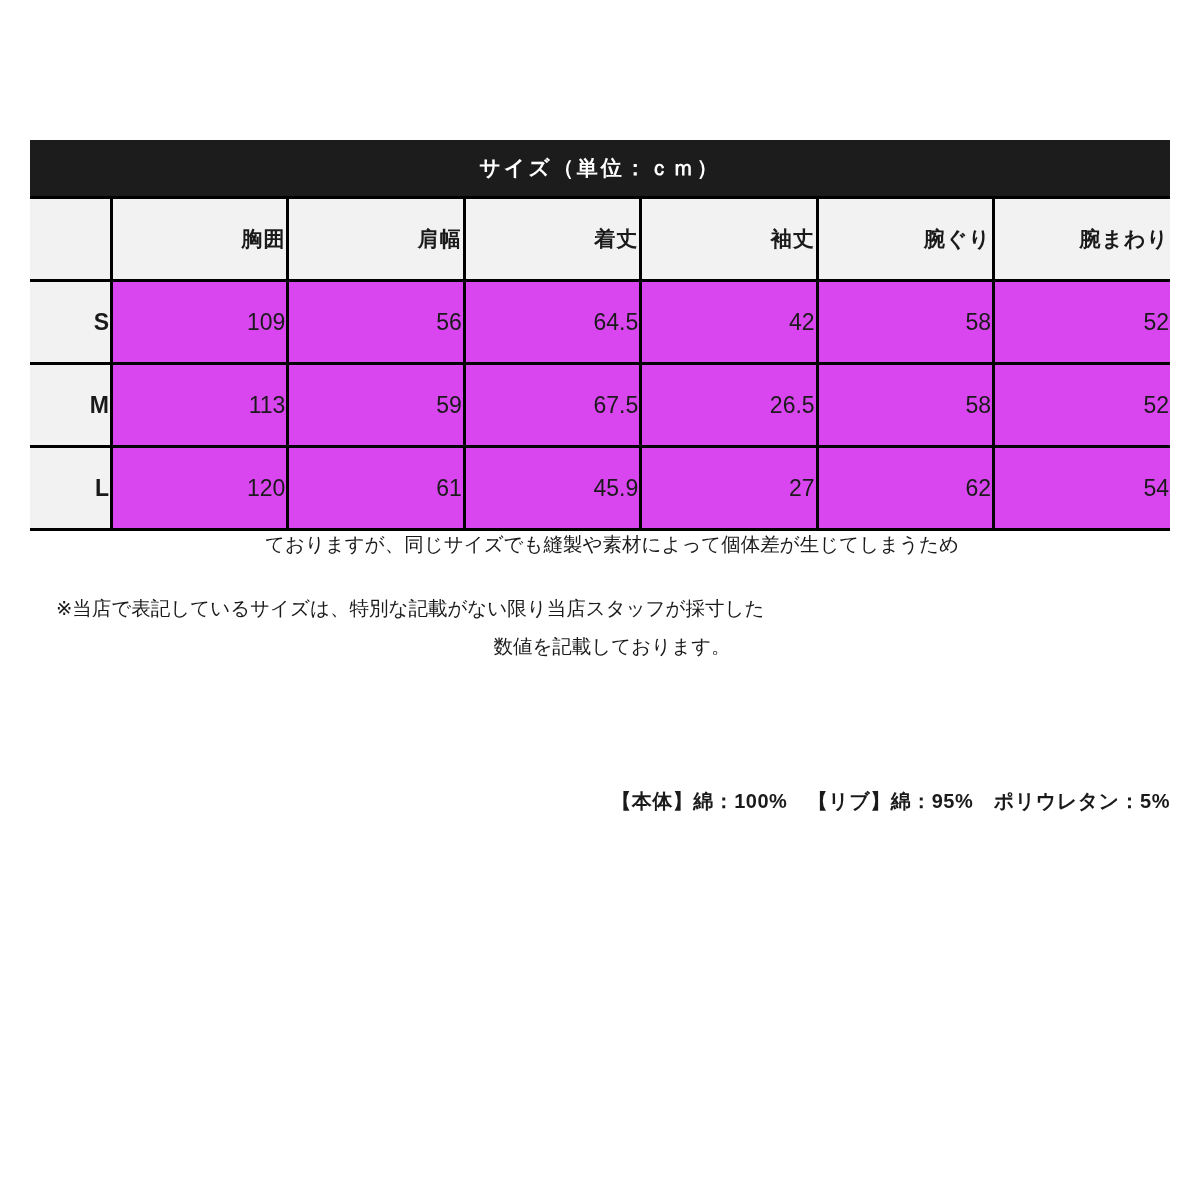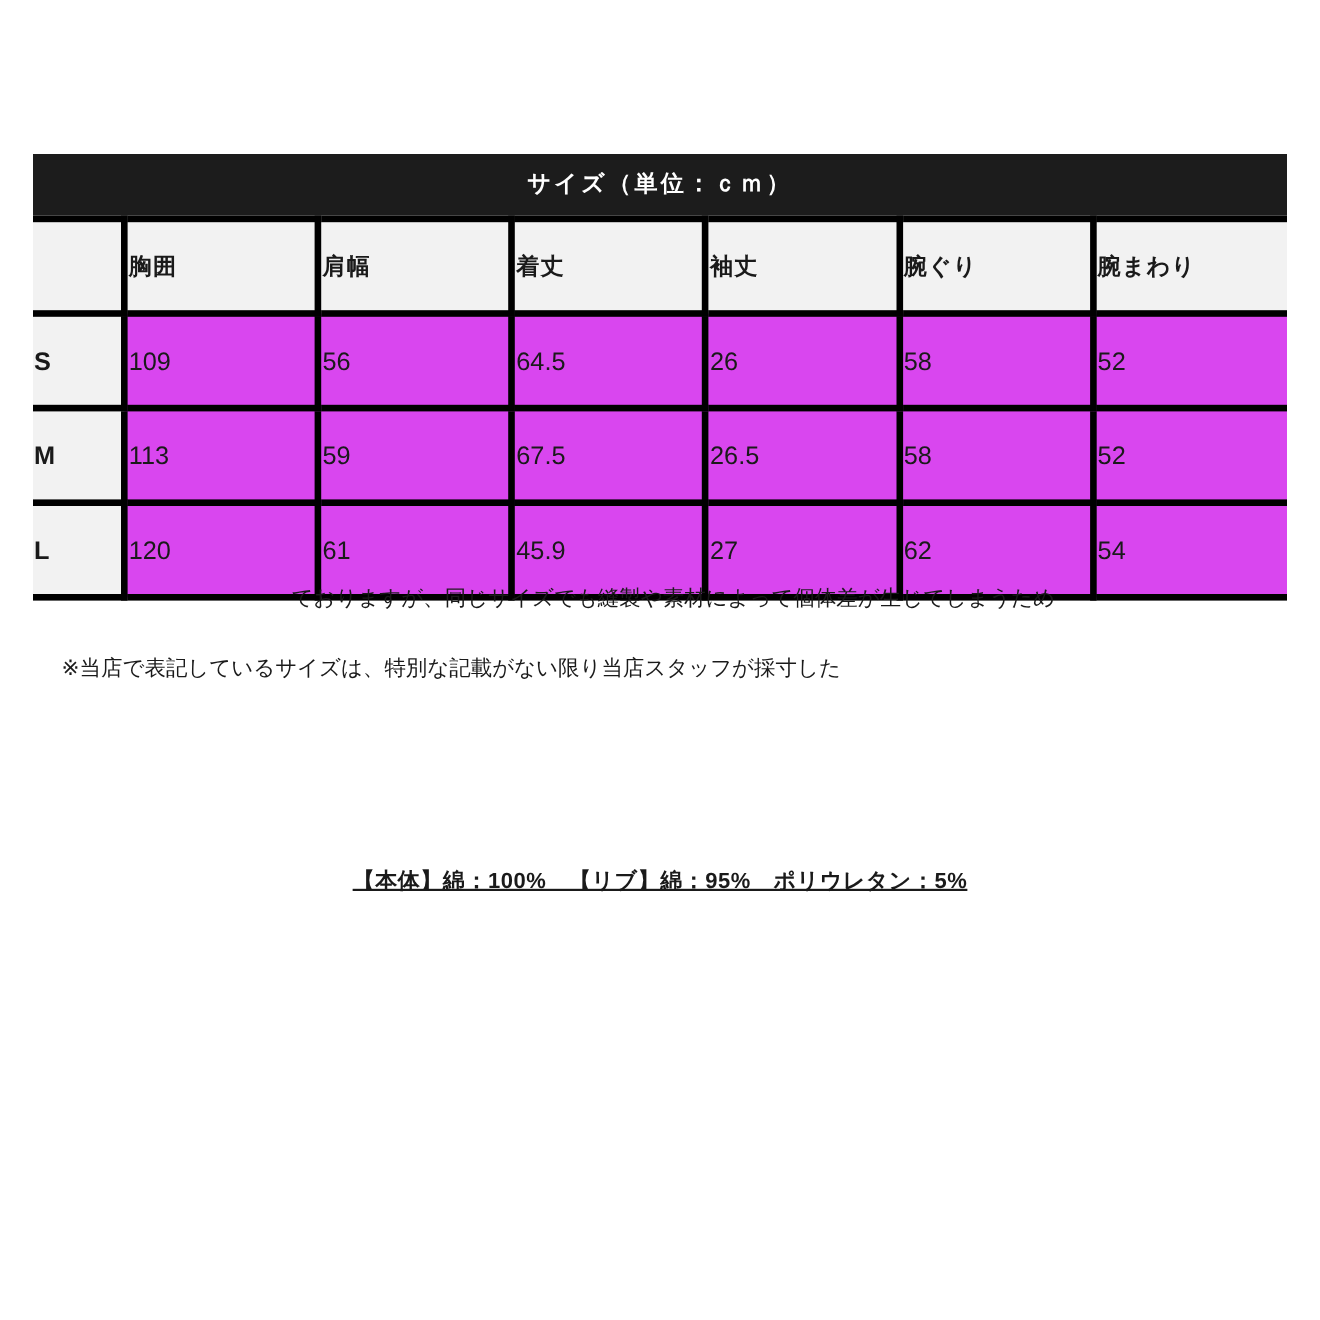--- a/index.html
+++ b/index.html
@@ -38,22 +38,22 @@
     height: 56px;
     line-height: 56px;
   }
   table.size-table {
     width: 100%;
     border-collapse: collapse;
     table-layout: fixed;
   }
   table.size-table th,
   table.size-table td {
-    border: 6px solid #000000;
-    text-align: left;
+    border: 3px solid #000000;
+    text-align: right;
     font-size: 22px;
     height: 78px;
     font-weight: 700;
     color: #1a1a1a;
   }
   table.size-table thead th {
     background: #f2f2f2;
     font-size: 21px;
     letter-spacing: 1px;
   }
@@ -92,27 +92,26 @@
   
   .material-block {
     position: absolute;
     left: 30px;
     top: 765px;
     width: 1140px;
   }
   .material-body {
     height: 72px;
     line-height: 72px;
-    text-align: center;
+    text-align: right;
     font-size: 20px;
     font-weight: 700;
     letter-spacing: 0.5px;
     background: #ffffff;
     color: #1a1a1a;
-    text-decoration: underline;
   }
 
   
   .laundry-block {
     position: absolute;
     left: 30px;
     top: 930px;
     width: 1140px;
   }
   .laundry-body {
@@ -148,21 +147,21 @@
           <th>腕ぐり</th>
           <th>腕まわり</th>
         </tr>
       </thead>
       <tbody>
         <tr>
           <th class="col-size">S</th>
           <td>109</td>
           <td>56</td>
           <td>64.5</td>
-          <td>26</td>
+          <td>42</td>
           <td>58</td>
           <td>52</td>
         </tr>
         <tr>
           <th class="col-size">M</th>
           <td>113</td>
           <td>59</td>
           <td>67.5</td>
           <td>26.5</td>
           <td>58</td>
@@ -180,20 +179,21 @@
       </tbody>
     </table>
   </div>
 
   <div class="notes">
     <p class="note-p">
       <span class="ind">ておりますが、同じサイズでも縫製や素材によって個体差が生じてしまうため</span>
     </p>
     <p class="note-p">
       <span>※当店で表記しているサイズは、特別な記載がない限り当店スタッフが採寸した</span>
+      <span class="ind">数値を記載しております。</span>
     </p>
   </div>
 
   <div class="material-block">
     <div class="material-body">【本体】綿：100%　【リブ】綿：95%　ポリウレタン：5%</div>
   </div>
 
   <div class="laundry-block">
     <div class="laundry-body">
 

